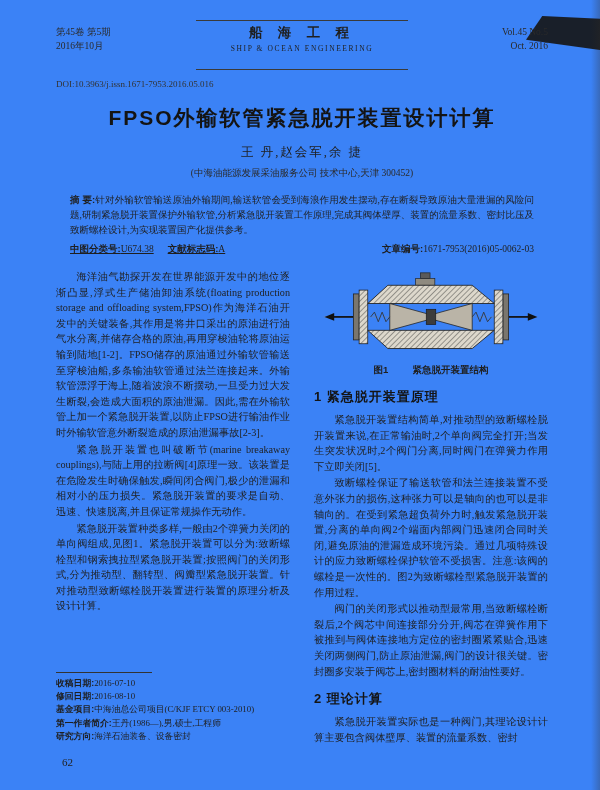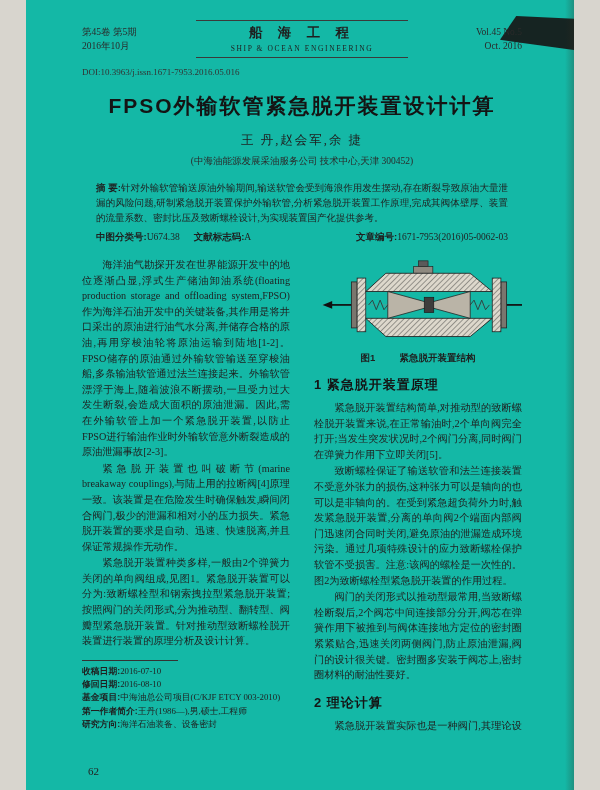--- a/index.html
+++ b/index.html
@@ -1,61 +1,61 @@
 <!DOCTYPE html>
 <html><head>
 <meta charset="utf-8">
 <style>
   * { box-sizing: border-box; margin: 0; padding: 0; }
   html, body { background: #d8d5ce; }
   .page {
-    width: 548px; height: 790px; margin: 0 auto; position: relative;
-    background: #14b8a6; color: #1f1f1f; overflow: hidden;
+    width: 600px; height: 790px; margin: 0 auto; position: relative;
+    background: #3b82f6; color: #1f1f1f; overflow: hidden;
     font-family: "Liberation Serif", "DejaVu Serif", serif;
   }
   .edge-shadow {
     position: absolute; top: 0; right: 0; bottom: 0; width: 9px;
     background: linear-gradient(to right, rgba(70,60,45,0), rgba(50,42,30,0.28));
     pointer-events: none;
   }
   .corner-artifact {
     position: absolute; top: 16px; right: 0; width: 74px; height: 34px;
     background: #171717; opacity: 0.92;
     clip-path: polygon(22% 0, 100% 8%, 100% 100%, 0 70%);
   }
   .content { padding: 20px 52px 0 56px; position: relative; }
 
   
   .journal-header { display: flex; justify-content: space-between; align-items: stretch; }
   .jh-side { font-size: 9.5px; line-height: 14px; padding-top: 5px; color: #2a2a2a; }
   .jh-left { text-align: left; width: 110px; }
   .jh-right { text-align: right; width: 110px; }
   .jh-center {
-    text-align: center; min-width: 212px; padding: 3px 10px 4px;
+    text-align: center; min-width: 212px; padding: 3px 10px 16px;
     border-top: 1px solid #3a3a3a; border-bottom: 1px solid #3a3a3a;
   }
   .jh-name-cn { font-size: 13.5px; font-weight: bold; letter-spacing: 6px; }
   .jh-name-en { font-size: 7.5px; letter-spacing: 1.6px; margin-top: 2px; }
 
   .doi { font-size: 9px; margin-top: 9px; color: #333; }
 
   .title {
     text-align: center; margin-top: 15px;
     font-family: "Liberation Sans", "DejaVu Sans", sans-serif;
     font-size: 21px; font-weight: 700; letter-spacing: 2px; color: #141414;
   }
   .authors { text-align: center; margin-top: 12px; font-size: 12.5px; letter-spacing: 2px; }
   .affiliation { text-align: center; margin-top: 6px; font-size: 9.5px; color: #2a2a2a; }
 
   .abstract { margin: 12px 14px 0; font-size: 9.5px; line-height: 15px; text-align: justify; }
   .b { font-weight: bold; font-family: "Liberation Sans", "DejaVu Sans", sans-serif; font-size: 9.5px; }
   .kw-line { margin: 3px 14px 0; font-size: 9.5px; line-height: 15px; }
   .meta-line { margin: 3px 14px 0; font-size: 9.5px; line-height: 15px; display: flex; justify-content: space-between; }
   .meta-group + .meta-group { margin-left: 14px; text-align: center; }
-  .meta-left { display: flex; }
+  .meta-left { display: flex; text-decoration: underline; }
 
   
   .columns { display: flex; gap: 24px; margin-top: 12px; height: 474px; overflow: hidden; }
   .col { flex: 1; min-width: 0; }
   .col-left { display: flex; flex-direction: column; }
   .col-body { flex: 1 1 auto; overflow: hidden; }
   .para { font-size: 10.2px; line-height: 15.6px; text-align: justify; text-indent: 2em; }
 
   
   .footnotes { flex: 0 0 auto; font-size: 8.8px; line-height: 13.2px; padding-top: 4px; }
@@ -70,21 +70,21 @@
     font-family: "Liberation Sans", "DejaVu Sans", sans-serif;
   }
   .fig-caption .cap-label { margin-right: 24px; }
 
   .section-title {
     margin: 11px 0 6px; font-size: 13px; font-weight: 700; color: #141414;
     font-family: "Liberation Sans", "DejaVu Sans", sans-serif; letter-spacing: 1px;
   }
   .para + .para { margin-top: 1px; }
 
-  .page-number { position: absolute; left: 56px; bottom: 13px; font-size: 11px; color: #222; padding-left: 6px; }
+  .page-number { position: absolute; left: 56px; bottom: 22px; font-size: 11px; color: #222; padding-left: 6px; }
 </style>
 </head>
 <body>
 
 <div class="page">
   <div class="corner-artifact"></div>
   <div class="edge-shadow"></div>
 
   <div class="content">
 

